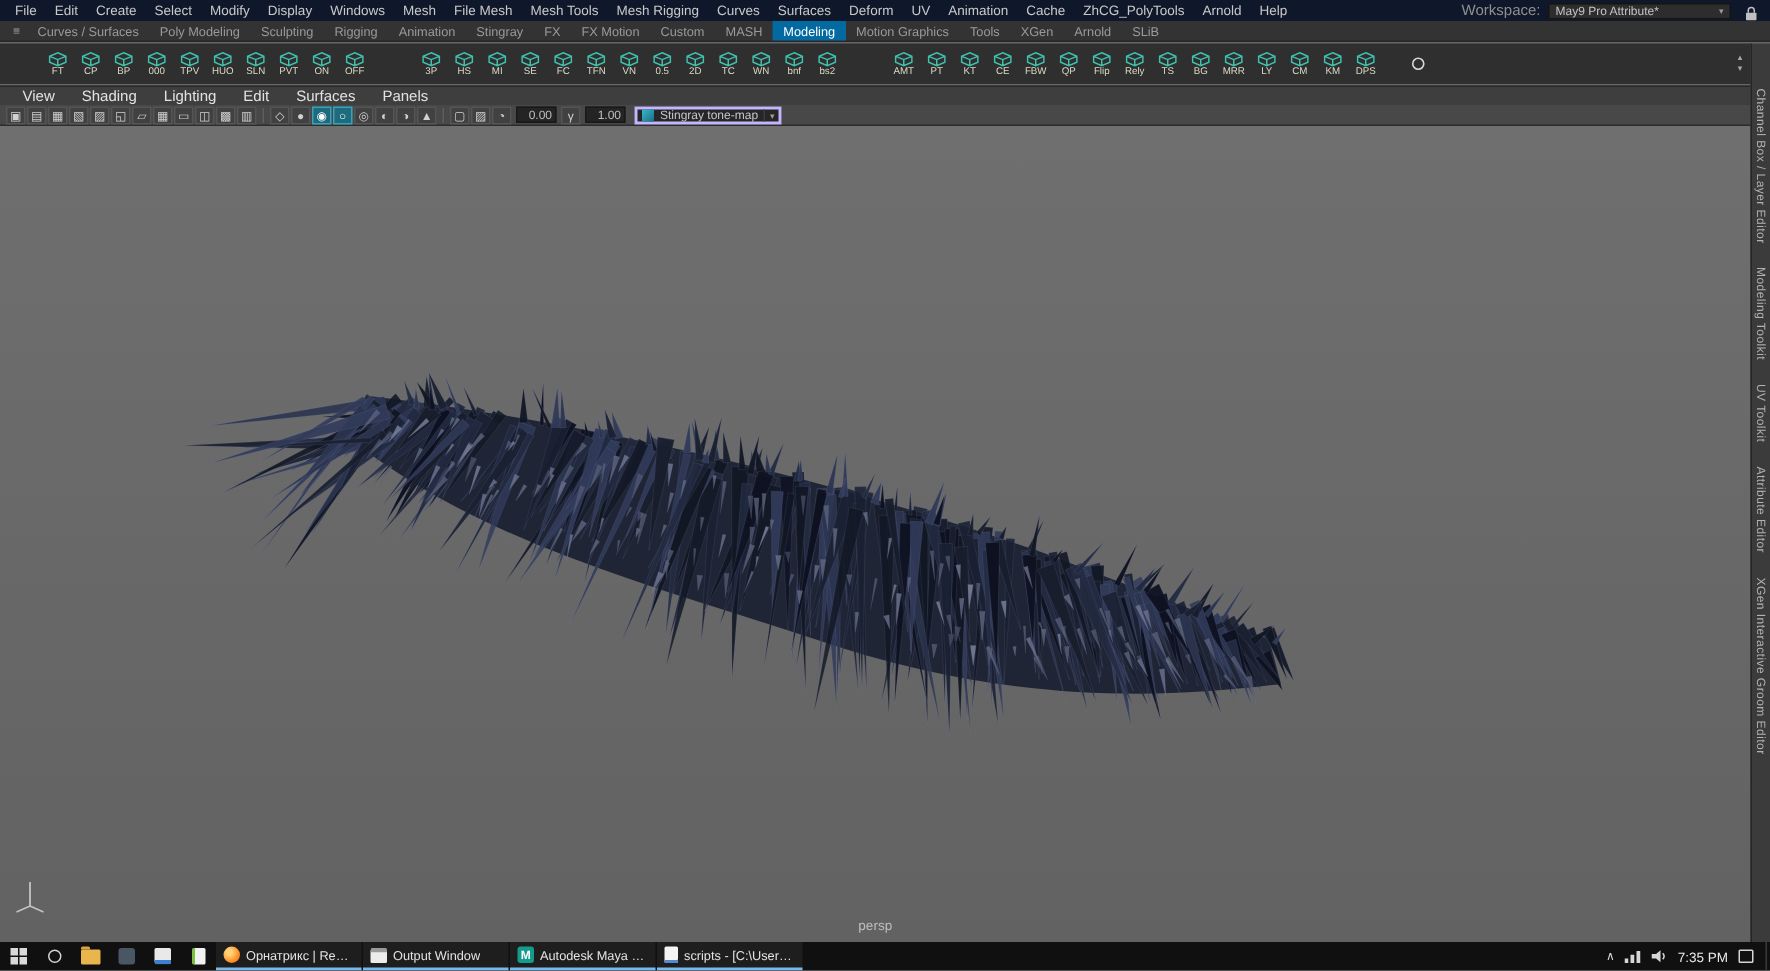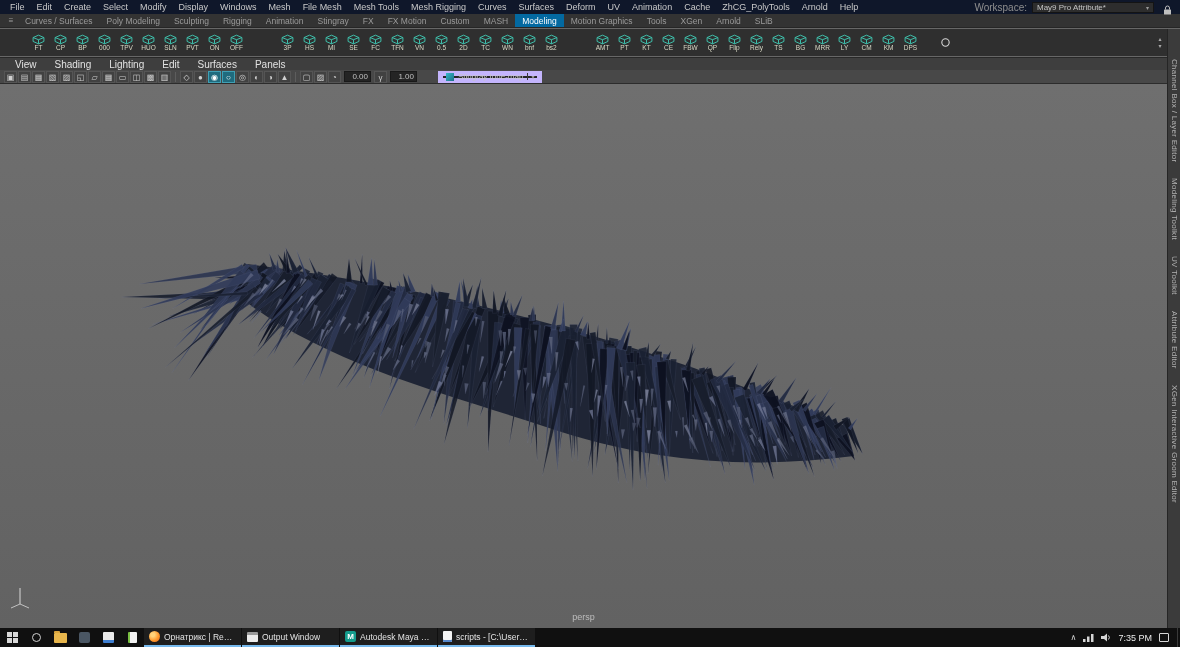--- a/index.html
+++ b/index.html
@@ -32,21 +32,21 @@
 
   
   .panel-menu{position:absolute;top:57px;left:0;right:13px;height:13px;background:#3e3e3e;border-top:1px solid #282828;display:flex;align-items:center;padding-left:8px;gap:4px}
   .panel-menu-item{font-size:10px;color:#e2e2e2;padding:0 7px;white-space:nowrap}
   .panel-toolbar{position:absolute;top:70px;left:0;right:13px;height:14px;background:#484848;display:flex;align-items:center;gap:1px;padding-left:4px;border-bottom:1px solid #2c2c2c}
   .tb-sep{width:1px;height:10px;background:#5d5d5d;margin:0 3px}
   .tb-group{display:flex;gap:1px}
   .tb-icon{width:13px;height:12px;font-size:8px;line-height:11px;text-align:center;color:#d0d0d0;background:#414141;border:1px solid #555555;display:inline-block}
   .tb-icon.active{background:#1f6b7e;border-color:#3fa0b5;color:#ffffff}
   .tb-field{width:27px;height:11px;background:#242424;border:1px solid #191919;color:#c0c0c0;font-size:8px;text-align:right;padding:0 2px;line-height:10px;margin:0 2px}
-  .tonemap{display:flex;align-items:center;height:12px;background:#262626;border:5px solid #c4b5fd;padding:0 3px;gap:4px;margin-left:18px}
+  .tonemap{display:flex;align-items:center;height:12px;background:#262626;border:2px solid #c4b5fd;padding:0 3px;gap:4px;margin-left:3px}
   .tonemap-swatch{width:8px;height:8px;background:linear-gradient(135deg,#35b9c9,#1b6f86)}
   .tonemap-label{font-size:8px;color:#c6c6c6;white-space:nowrap}
   .tonemap-caret{font-size:6px;color:#9a9a9a;border-left:1px solid #3a3a3a;padding-left:3px}
 
   
   .viewport{position:absolute;top:84px;left:0;right:13px;bottom:19px;background:linear-gradient(#6f6f6f,#626262)}
   .viewport svg.model{position:absolute;inset:0;width:100%;height:100%}
   .persp-label{position:absolute;bottom:6px;left:50%;transform:translateX(-50%);font-size:9px;color:#bdbdbd}
   .axis-gizmo{position:absolute;left:8px;bottom:18px}
 

